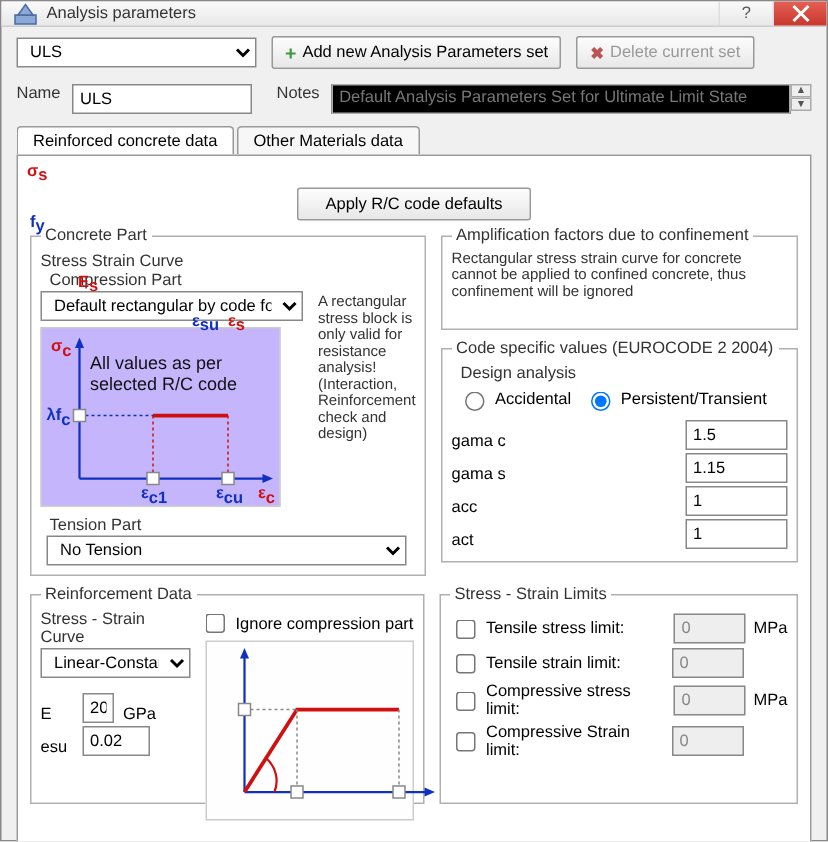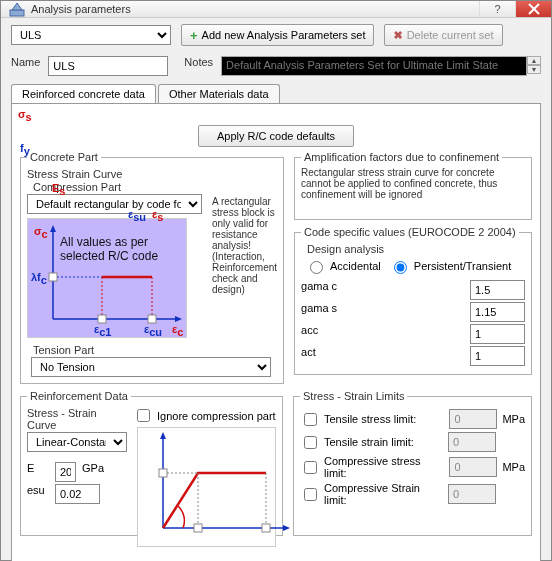--- a/index.html
+++ b/index.html
@@ -26,23 +26,23 @@
   .tab.active { background:#fff; }
   .tabbody { border:1px solid #999; background:#fff; flex:1; padding:21px 8px; position:relative; }
   fieldset { border:1px solid #b0b0b0; margin:0 0 6px 0; padding:4px 6px 6px 6px; }
   legend { color:#333; padding:0 3px; }
   .cols { display:flex; gap:10px; }
   .colL { flex:1.05; }
   .colR { flex:1; }
   .diagram { width:160px; height:120px; border:1px solid #ccc; background:#c4b5fd; position:relative; }
   .desc { font-size:10px; color:#333; }
   .radio, .check { display:inline-flex; align-items:center; gap:4px; }
-  .paramrow { display:flex; align-items:flex-start; margin:2px 0; gap:6px; }
+  .paramrow { display:flex; align-items:flex-end; margin:2px 0; gap:6px; }
   .paramrow .plabel { flex:1; }
-  .paramrow input { width:55px; }
+  .paramrow input { width:68px; }
   .limitsrow { display:flex; align-items:center; gap:5px; margin:3px 0; }
   .limitsrow .ll { flex:1; display:flex; align-items:center; gap:4px; }
   .limitsrow input.num { width:48px; background:#eee; color:#888; }
   .footer { border-top:1px solid #bbb; height:40px; display:flex; align-items:center; justify-content:center; gap:14px; background:#0f766e; }
   .okbtn { border:1px solid #1e72c8; background:linear-gradient(#fff,#e7f1fc); padding:3px 28px; border-radius:2px; color:#000;}
   .cancelbtn { border:1px solid #999; background:linear-gradient(#fdfdfd,#e7e7e7); padding:3px 20px; border-radius:2px;}
   .subhead { color:#333; margin:1px 0; }
   .diagram2 { width:139px; height:120px; border:1px solid #ccc; background:#fefefe; margin-left:4px;}
   .notesbox { flex:1; display:flex; flex-direction:column; }
   .scrollup,.scrolldown{width:14px;height:9px;border:1px solid #aaa;background:#eee;display:flex;align-items:center;justify-content:center;font-size:7px;color:#555;}

